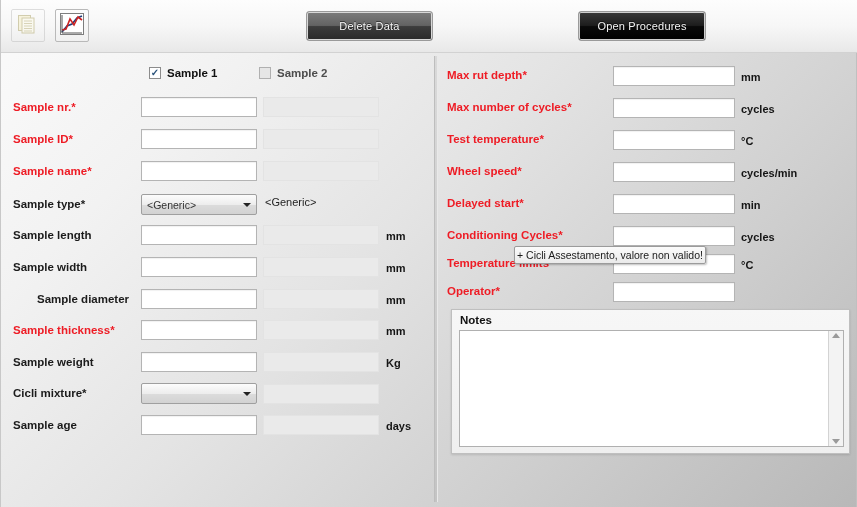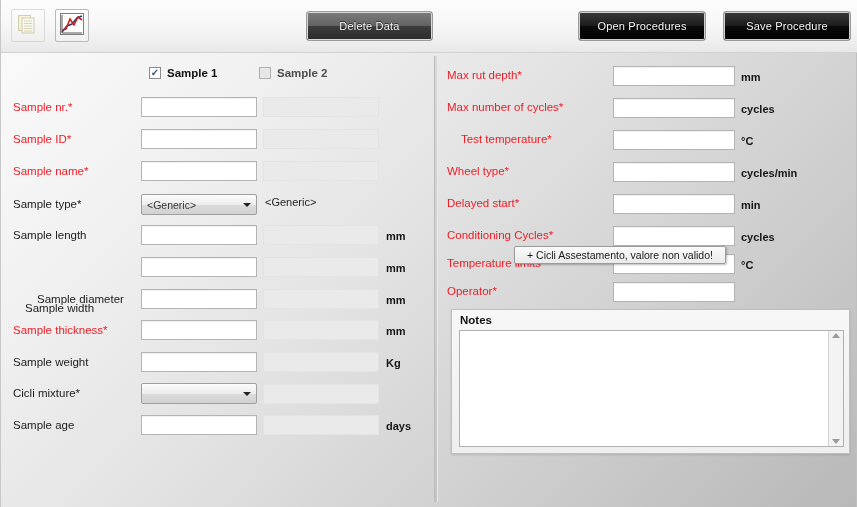--- a/index.html
+++ b/index.html
@@ -55,21 +55,21 @@
   }
   
   #vdivider{
     position:absolute;left:433px;top:56px;width:2px;height:446px;
     background:linear-gradient(180deg,#d9d9d9,#c4c4c4);
     border-left:1px solid #bdbdbd;border-right:1px solid #e9e9e9;
   }
   
   .lbl{
     position:absolute;font-size:11.5px;color:#1b1b1b;
-    white-space:nowrap;font-weight:normal;
+    white-space:nowrap;font-weight:bold;
   }
   .lbl.req{color:#ee1c25;}
   .unit{
     position:absolute;font-size:11px;color:#151515;font-weight:bold;
     white-space:nowrap;
   }
   .tf{
     position:absolute;height:20px;
     background:#fff;border:1px solid #b4b4b4;
     box-sizing:border-box;
@@ -135,21 +135,21 @@
   .sarrow{width:0;height:0;border-left:4px solid transparent;border-right:4px solid transparent;}
   .sarrow.up{border-bottom:5px solid #9a9a9a;}
   .sarrow.dn{border-top:5px solid #9a9a9a;}
   
   #tooltip{
     position:absolute;left:513px;top:246px;height:18px;
     background:linear-gradient(180deg,#fbfbfb,#eaeaea);
     border:1px solid #9b9b9b;border-radius:2px;
     box-sizing:border-box;
     display:flex;align-items:center;
-    padding:0 12px;
+    padding:0 2px;
     font-size:10.5px;color:#1a1a1a;white-space:nowrap;
     box-shadow:1px 1px 2px rgba(0,0,0,.25);
     z-index:40;
   }
   
   .ico{display:block;}
 </style>
 </head>
 <body>
 
@@ -184,23 +184,20 @@
         </svg>
       </span>
     </div>
 
     <div class="tb-btn" id="btn-delete">
       <span>Delete Data</span>
     </div>
     <div class="tb-btn" id="btn-open">
       <span>Open Procedures</span>
     </div>
-    <div class="tb-btn" id="btn-save">
-      <span>Save Procedure</span>
-    </div>
   </div>
 
   <div id="vdivider"></div>
 
   <div class="cb-wrap" style="left:148px;top:67px;">
     <span class="cb">
         <span class="tick">✓</span>
       </span>
     <span class="cb-lbl">Sample 1</span>
   </div>
@@ -229,21 +226,21 @@
       </span>
   </div>
   <div class="tf ro" style="left:262px;top:194px;width:116px;background:transparent;border-color:transparent;"></div>
   <div style="position:absolute;left:264px;top:196px;font-size:11px;color:#232323;">&lt;Generic&gt;</div>
 
   <div class="lbl" style="left:12px;top:229px;">Sample length</div>
   <div class="tf" style="left:140px;top:225px;width:116px;"></div>
   <div class="tf ro" style="left:262px;top:225px;width:116px;"></div>
   <div class="unit" style="left:385px;top:230px;">mm</div>
 
-  <div class="lbl" style="left:24px;top:261px;margin-top:41px;">Sample width</div>
+  <div class="lbl" style="left:12px;top:261px;">Sample width</div>
   <div class="tf" style="left:140px;top:257px;width:116px;"></div>
   <div class="tf ro" style="left:262px;top:257px;width:116px;"></div>
   <div class="unit" style="left:385px;top:262px;">mm</div>
 
   <div class="lbl" style="left:12px;top:293px;margin-left:24px;">Sample diameter</div>
   <div class="tf" style="left:140px;top:289px;width:116px;"></div>
   <div class="tf ro" style="left:262px;top:289px;width:116px;"></div>
   <div class="unit" style="left:385px;top:294px;">mm</div>
 
   <div class="lbl req" style="left:12px;top:324px;">Sample thickness*</div>
@@ -271,25 +268,25 @@
   <div class="unit" style="left:385px;top:420px;">days</div>
 
   <div class="lbl req" style="left:446px;top:69px;">Max rut depth*</div>
   <div class="tf" style="left:612px;top:66px;width:122px;"></div>
   <div class="unit" style="left:740px;top:71px;">mm</div>
 
   <div class="lbl req" style="left:446px;top:101px;">Max number of cycles*</div>
   <div class="tf" style="left:612px;top:98px;width:122px;"></div>
   <div class="unit" style="left:740px;top:103px;">cycles</div>
 
-  <div class="lbl req" style="left:460px;top:133px;">Test temperature*</div>
+  <div class="lbl req" style="left:446px;top:133px;">Test temperature*</div>
   <div class="tf" style="left:612px;top:130px;width:122px;"></div>
   <div class="unit" style="left:740px;top:135px;">°C</div>
 
-  <div class="lbl req" style="left:446px;top:165px;">Wheel type*</div>
+  <div class="lbl req" style="left:446px;top:165px;">Wheel speed*</div>
   <div class="tf" style="left:612px;top:162px;width:122px;"></div>
   <div class="unit" style="left:740px;top:167px;">cycles/min</div>
 
   <div class="lbl req" style="left:446px;top:197px;">Delayed start*</div>
   <div class="tf" style="left:612px;top:194px;width:122px;"></div>
   <div class="unit" style="left:740px;top:199px;">min</div>
 
   <div class="lbl req" style="left:446px;top:229px;">Conditioning Cycles*</div>
   <div class="tf" style="left:612px;top:226px;width:122px;"></div>
   <div class="unit" style="left:740px;top:231px;">cycles</div>

